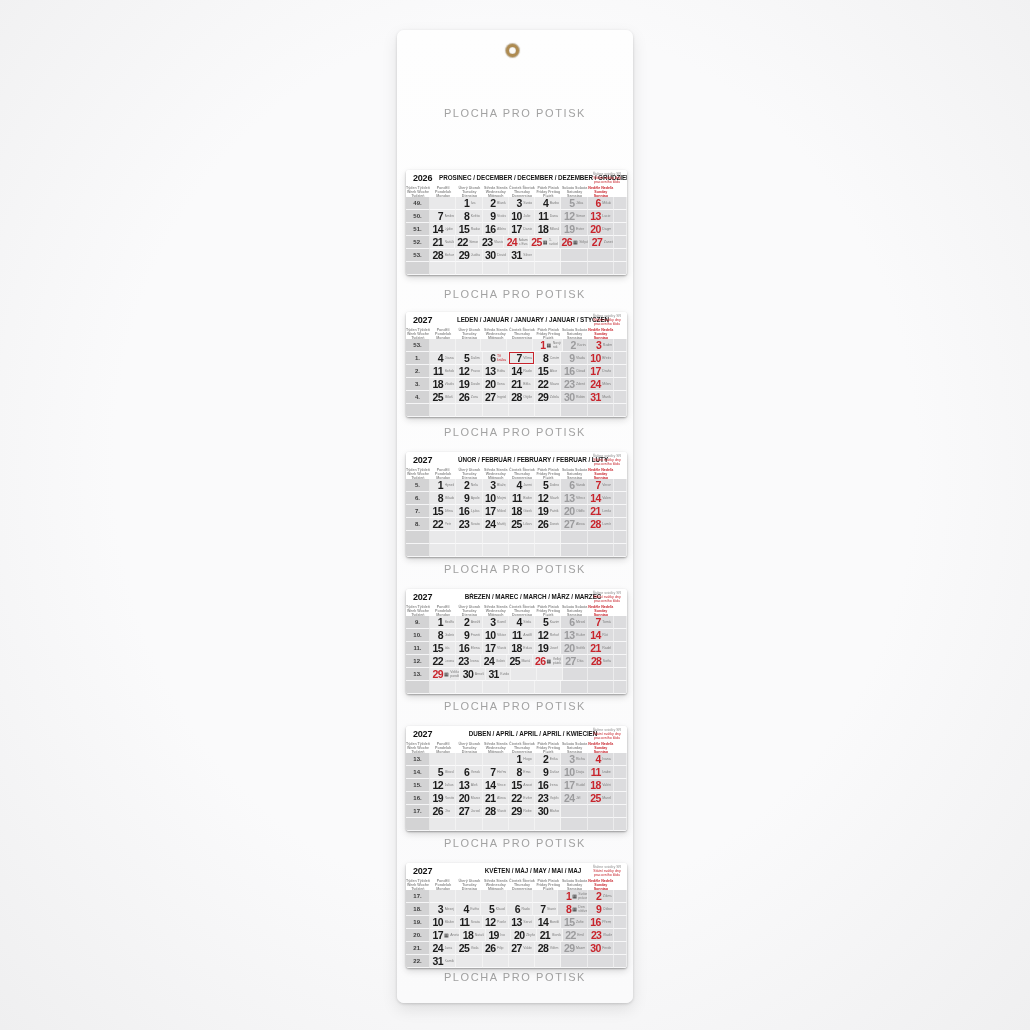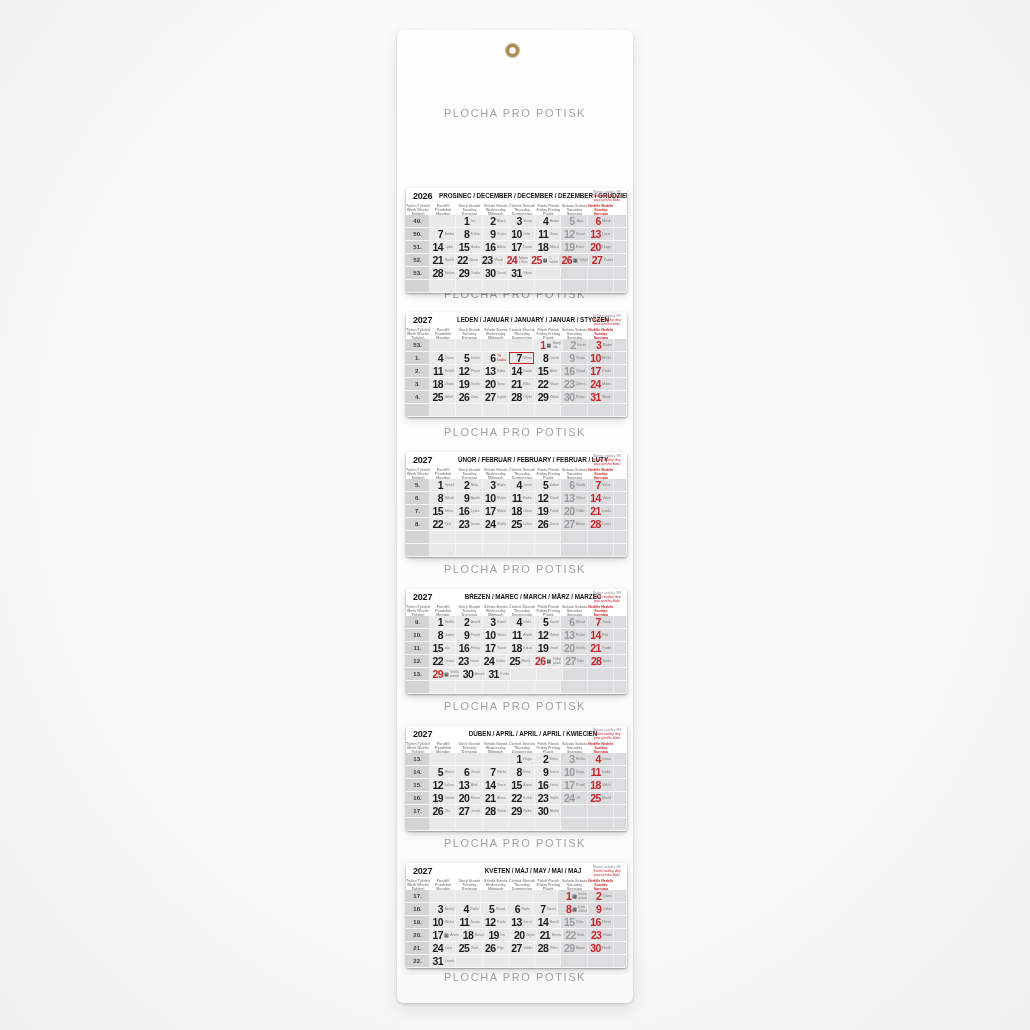--- a/index.html
+++ b/index.html
@@ -61,21 +61,21 @@
 <div id="labels">
     <div class="plabel" style="top: 107px;">PLOCHA PRO POTISK</div>
     <div class="plabel" style="top: 288px;">PLOCHA PRO POTISK</div>
     <div class="plabel" style="top: 426px;">PLOCHA PRO POTISK</div>
     <div class="plabel" style="top: 563px;">PLOCHA PRO POTISK</div>
     <div class="plabel" style="top: 700px;">PLOCHA PRO POTISK</div>
     <div class="plabel" style="top: 837px;">PLOCHA PRO POTISK</div>
     <div class="plabel" style="top: 971px;">PLOCHA PRO POTISK</div>
   </div>
 <div id="panels">
-    <div class="panel" style="top: 188px;">
+    <div class="panel" style="top: 170px;">
       <div class="ph">
         <div class="ph-year">2026</div>
         <div class="ph-title">PROSINEC / DECEMBER / DECEMBER / DEZEMBER / GRUDZIEŃ</div>
         <div class="ph-corner">
           <div class="corner-gray">Štátne sviatky SR</div>
           <div class="corner-red">Státní svátky dny pracovního klidu</div>
         </div>
       </div>
       <div class="wdrow">
         <div class="wd">Týden Týždeň Week Woche Tydzień</div>

